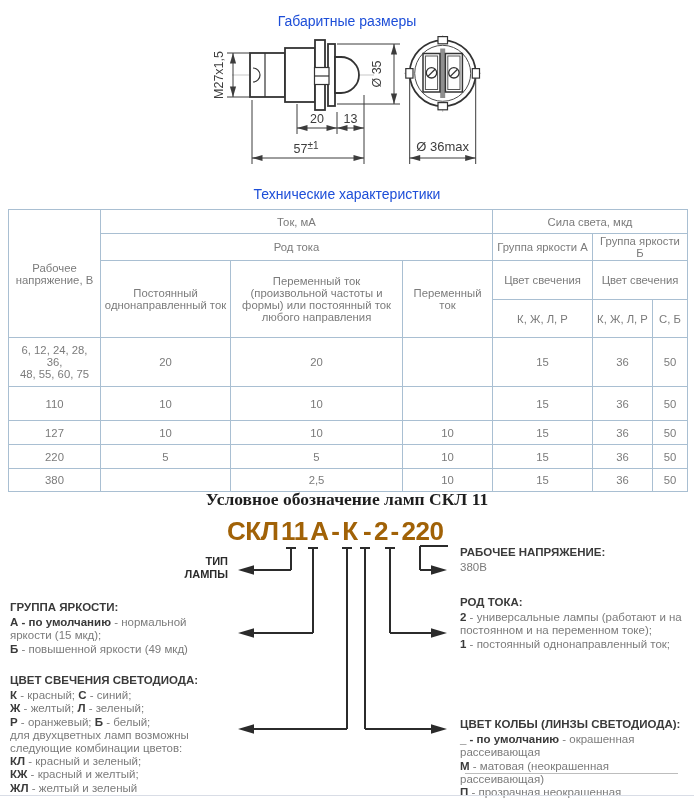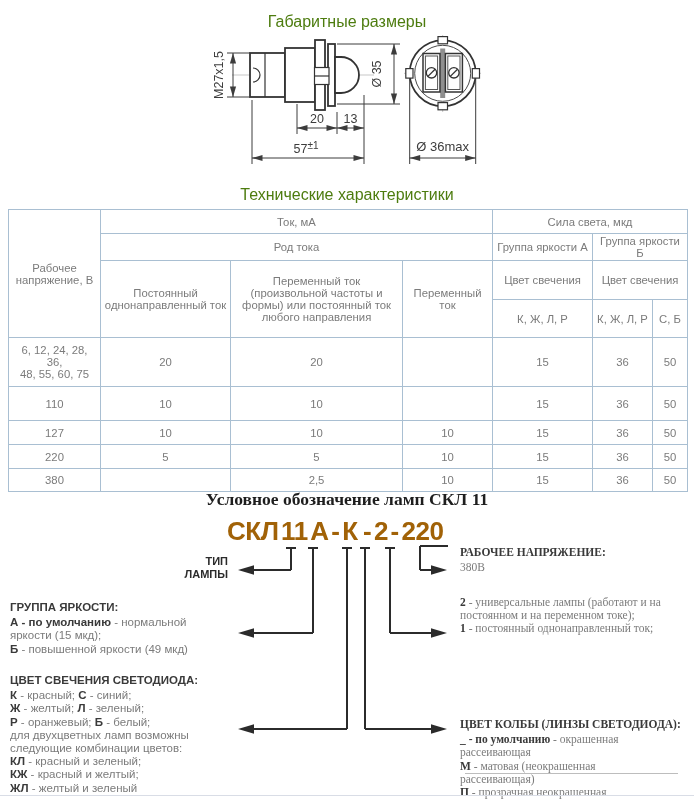--- a/index.html
+++ b/index.html
@@ -1,37 +1,37 @@
 <!DOCTYPE html>
 <html><head>
 <meta charset="utf-8">
 <style>
   html,body{margin:0;padding:0;background:#ffffff;}
   #page{position:relative;width:694px;height:800px;background:#fff;overflow:hidden;
         font-family:"Liberation Sans",sans-serif;}
   .abs{position:absolute;}
-  .section-title{width:694px;text-align:center;font-size:16px;color:#4d7c0f;}
+  .section-title{width:694px;text-align:center;font-size:14px;color:#1d4ed8;}
   #designation-title{width:694px;text-align:center;font-family:"Liberation Serif",serif;
         font-weight:bold;font-size:17.5px;color:#1e1e1e;}
   #designation-code{font-weight:bold;font-size:26px;color:#a16207;white-space:pre;
         letter-spacing:-0.5px;word-spacing:-4px;}
   #type-label{width:72px;text-align:right;font-weight:bold;font-size:11px;line-height:12.5px;
         color:#2b2b2b;white-space:pre-line;}
   
   #specs-table{border-collapse:collapse;table-layout:fixed;width:679px;
         font-size:11.3px;color:#7b7b7b;}
   #specs-table td{border:1px solid #a9bfd2;text-align:center;vertical-align:middle;
         padding:1px 2px;background:#fff;}
   .pre{white-space:pre-line;}
   .hr1{height:24px}.hr2{height:23px}.hr3{height:39px}.hr4{height:38px}
   .br1{height:49px}.br2{height:34px}.br3{height:24px}.br4{height:24px}.br5{height:23px}
   
   .legend-col{position:absolute;top:0;height:800px;}
   #legend-left{left:10px;width:232px;}
-  #legend-right{left:460px;width:235px;font-family:Liberation Serif, serif;}
+  #legend-right{left:460px;width:235px;}
   .legend-block{position:absolute;left:0;font-size:11.5px;line-height:13.2px;
         color:#7b7b7b;white-space:nowrap;}
   .legend-heading{font-weight:bold;color:#3a3a3a;margin-bottom:2px;}
   .seg-bold{font-weight:bold;color:#3a3a3a;}
   .divider{border-top:1px solid #bdbdbd;}
   #bottom-rule{border-top:1px solid #d9dde6;}
   svg text{font-family:"Liberation Sans",sans-serif;}
 </style>
 </head>
 <body>
@@ -270,20 +270,21 @@
         <div><span class="seg-bold">КЖ</span><span> - красный и желтый;</span></div>
         <div><span class="seg-bold">ЖЛ</span><span> - желтый и зеленый</span></div>
       </div>
     </div>
   <div id="legend-right" class="legend-col">
       <div class="legend-block" style="top: 546px;">
         <div class="legend-heading">РАБОЧЕЕ НАПРЯЖЕНИЕ:</div>
         <div><span>380В</span></div>
       </div>
       <div class="legend-block" style="top: 596px;">
+        <div class="legend-heading">РОД ТОКА:</div>
         <div><span class="seg-bold">2</span><span> - универсальные лампы (работают и на</span></div>
         <div><span>постоянном и на переменном токе);</span></div>
         <div><span class="seg-bold">1</span><span> - постоянный однонаправленный ток;</span></div>
       </div>
       <div class="legend-block" style="top: 718px;">
         <div class="legend-heading">ЦВЕТ КОЛБЫ (ЛИНЗЫ СВЕТОДИОДА):</div>
         <div><span class="seg-bold">_ - по умолчанию</span><span> - окрашенная</span></div>
         <div><span>рассеивающая</span></div>
         <div><span class="seg-bold">М</span><span> - матовая (неокрашенная</span></div>
         <div><span>рассеивающая)</span></div>

